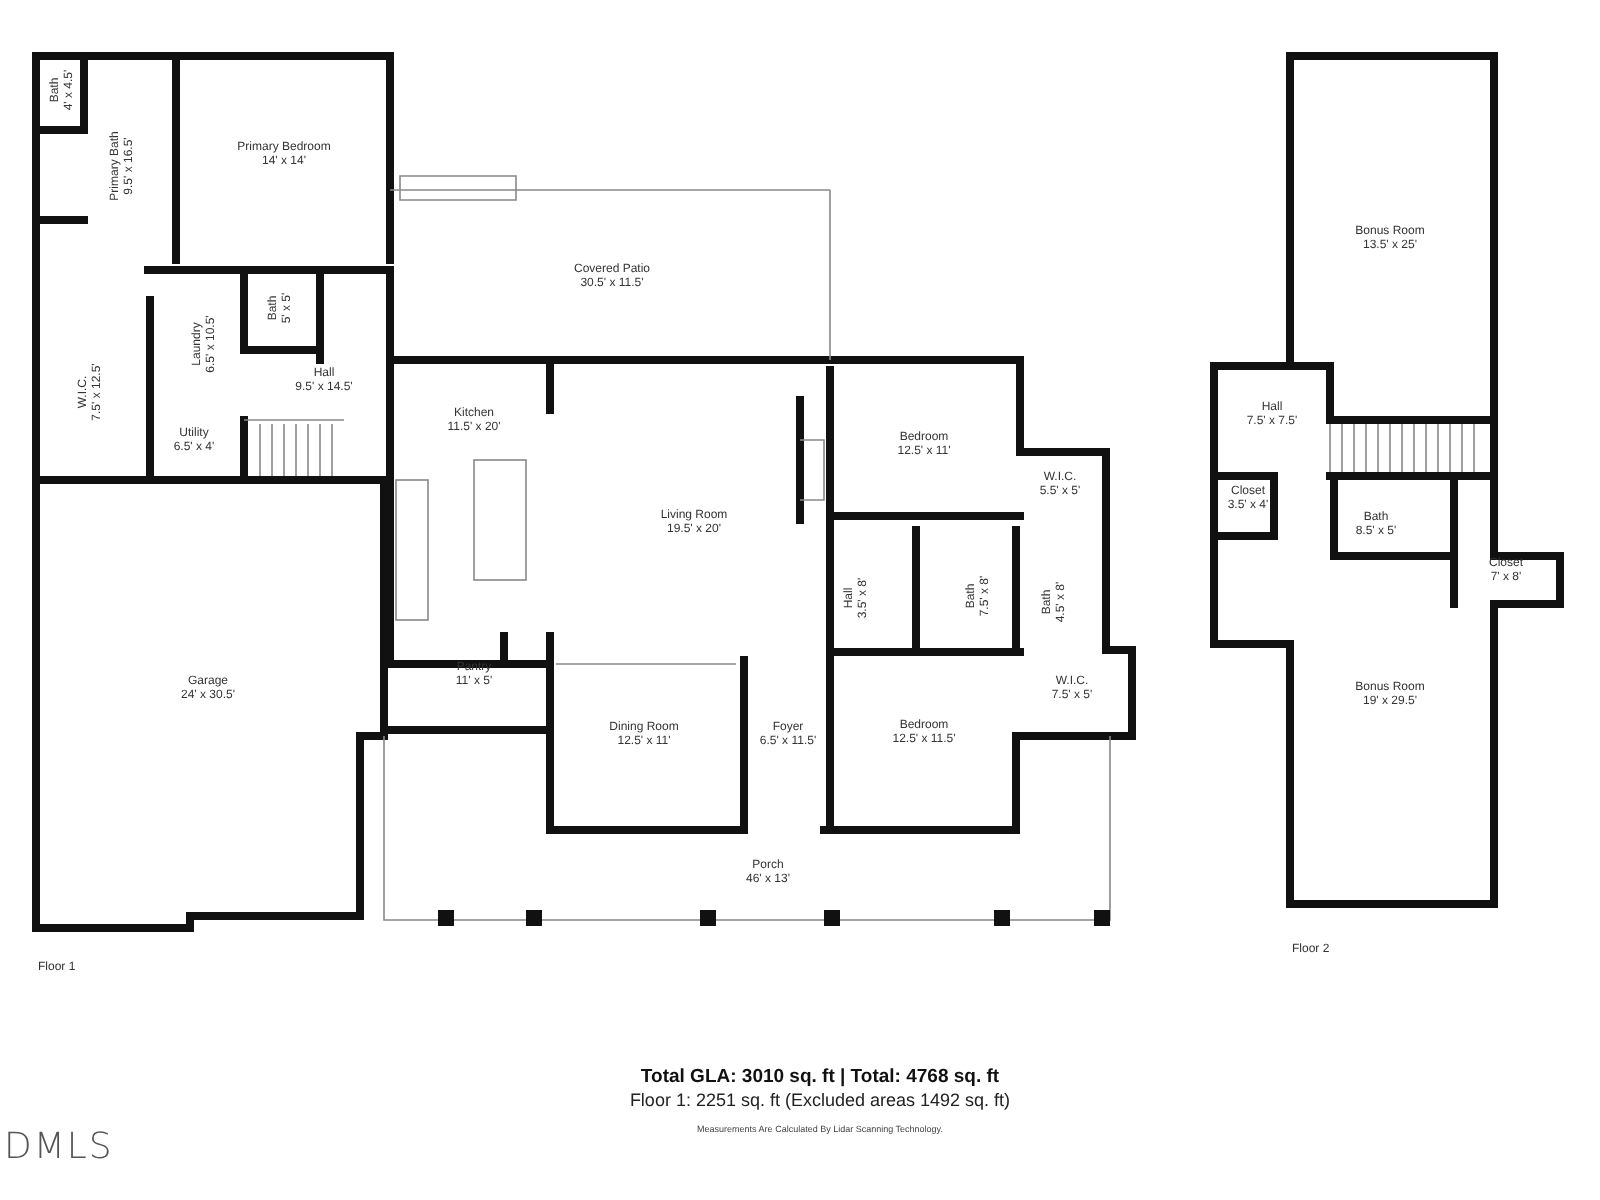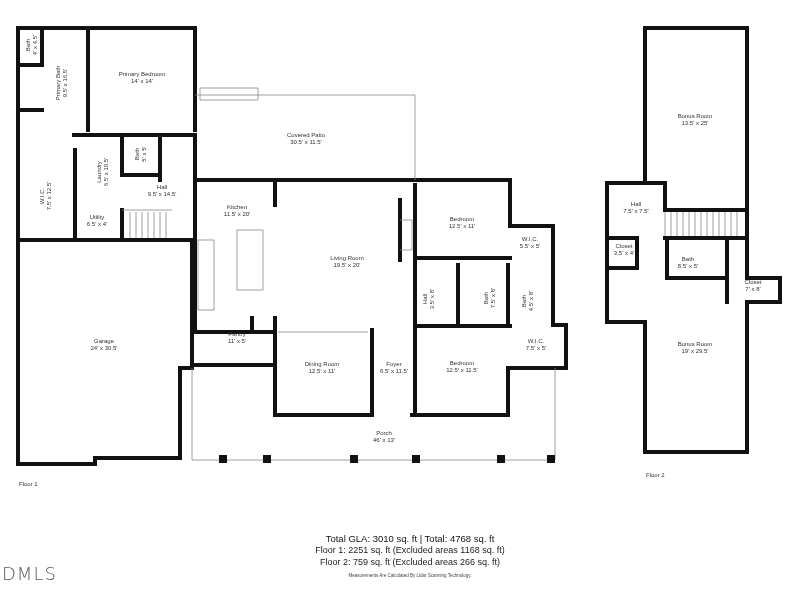--- a/index.html
+++ b/index.html
@@ -5,21 +5,21 @@
   html, body { margin: 0; padding: 0; background: #ffffff; }
   body { width: 800px; height: 600px; position: relative; overflow: hidden;
          font-family: "Liberation Sans", "DejaVu Sans", sans-serif; color: #222; }
   #plan { position: absolute; left: 0; top: 0; width: 800px; height: 600px; }
   .room-label { position: absolute; text-align: center; font-size: 6px; line-height: 7px; color: #333;
                 transform: translate(-50%, -50%); white-space: nowrap; }
   .room-label.rot { transform: translate(-50%, -50%) rotate(-90deg); }
   .room-label span { display: block; }
   .floor-label { position: absolute; font-size: 6px; color: #333; }
   .summary { position: absolute; left: 250px; top: 533px; width: 320px; text-align: center; }
-  .summary .total { font-size: 9.5px; font-weight: normal; color: #111; line-height: 12px; }
+  .summary .total { font-size: 9.5px; font-weight: bold; color: #111; line-height: 12px; }
   .summary .line { font-size: 9px; color: #222; line-height: 11.5px; }
   .summary .note { font-size: 4.5px; color: #444; margin-top: 5px; }
   .brand { position: absolute; left: 2px; top: 563px; font-size: 18px; letter-spacing: 1px; color: #555;
            font-family: "DejaVu Sans", sans-serif; font-weight: 300; }
 </style>
 </head>
 <body>
 
 <svg id="plan" viewBox="0 0 800 600" xmlns="http://www.w3.org/2000/svg">
   <g fill="none" stroke="#111" stroke-width="4" stroke-linecap="square">
@@ -205,18 +205,17 @@
       <span>Bonus Room</span>
       <span>19' x 29.5'</span>
     </div>
   </div>
 
 <div class="floor-label" style="left:19px; top:481px;">Floor 1</div>
 <div class="floor-label" style="left:646px; top:472px;">Floor 2</div>
 
 <div class="summary">
   <div class="total">Total GLA: 3010 sq. ft | Total: 4768 sq. ft</div>
-  <div class="line">Floor 1: 2251 sq. ft (Excluded areas 1168 sq. ft)</div>
-  <div class="line">Floor 2: 759 sq. ft (Excluded areas 266 sq. ft)</div>
+  <div class="line">Floor 1: 2251 sq. ft (Excluded areas 1492 sq. ft)</div>
   <div class="note">Measurements Are Calculated By Lidar Scanning Technology.</div>
 </div>
 
 <div class="brand">DMLS</div>
 
 </body></html>

